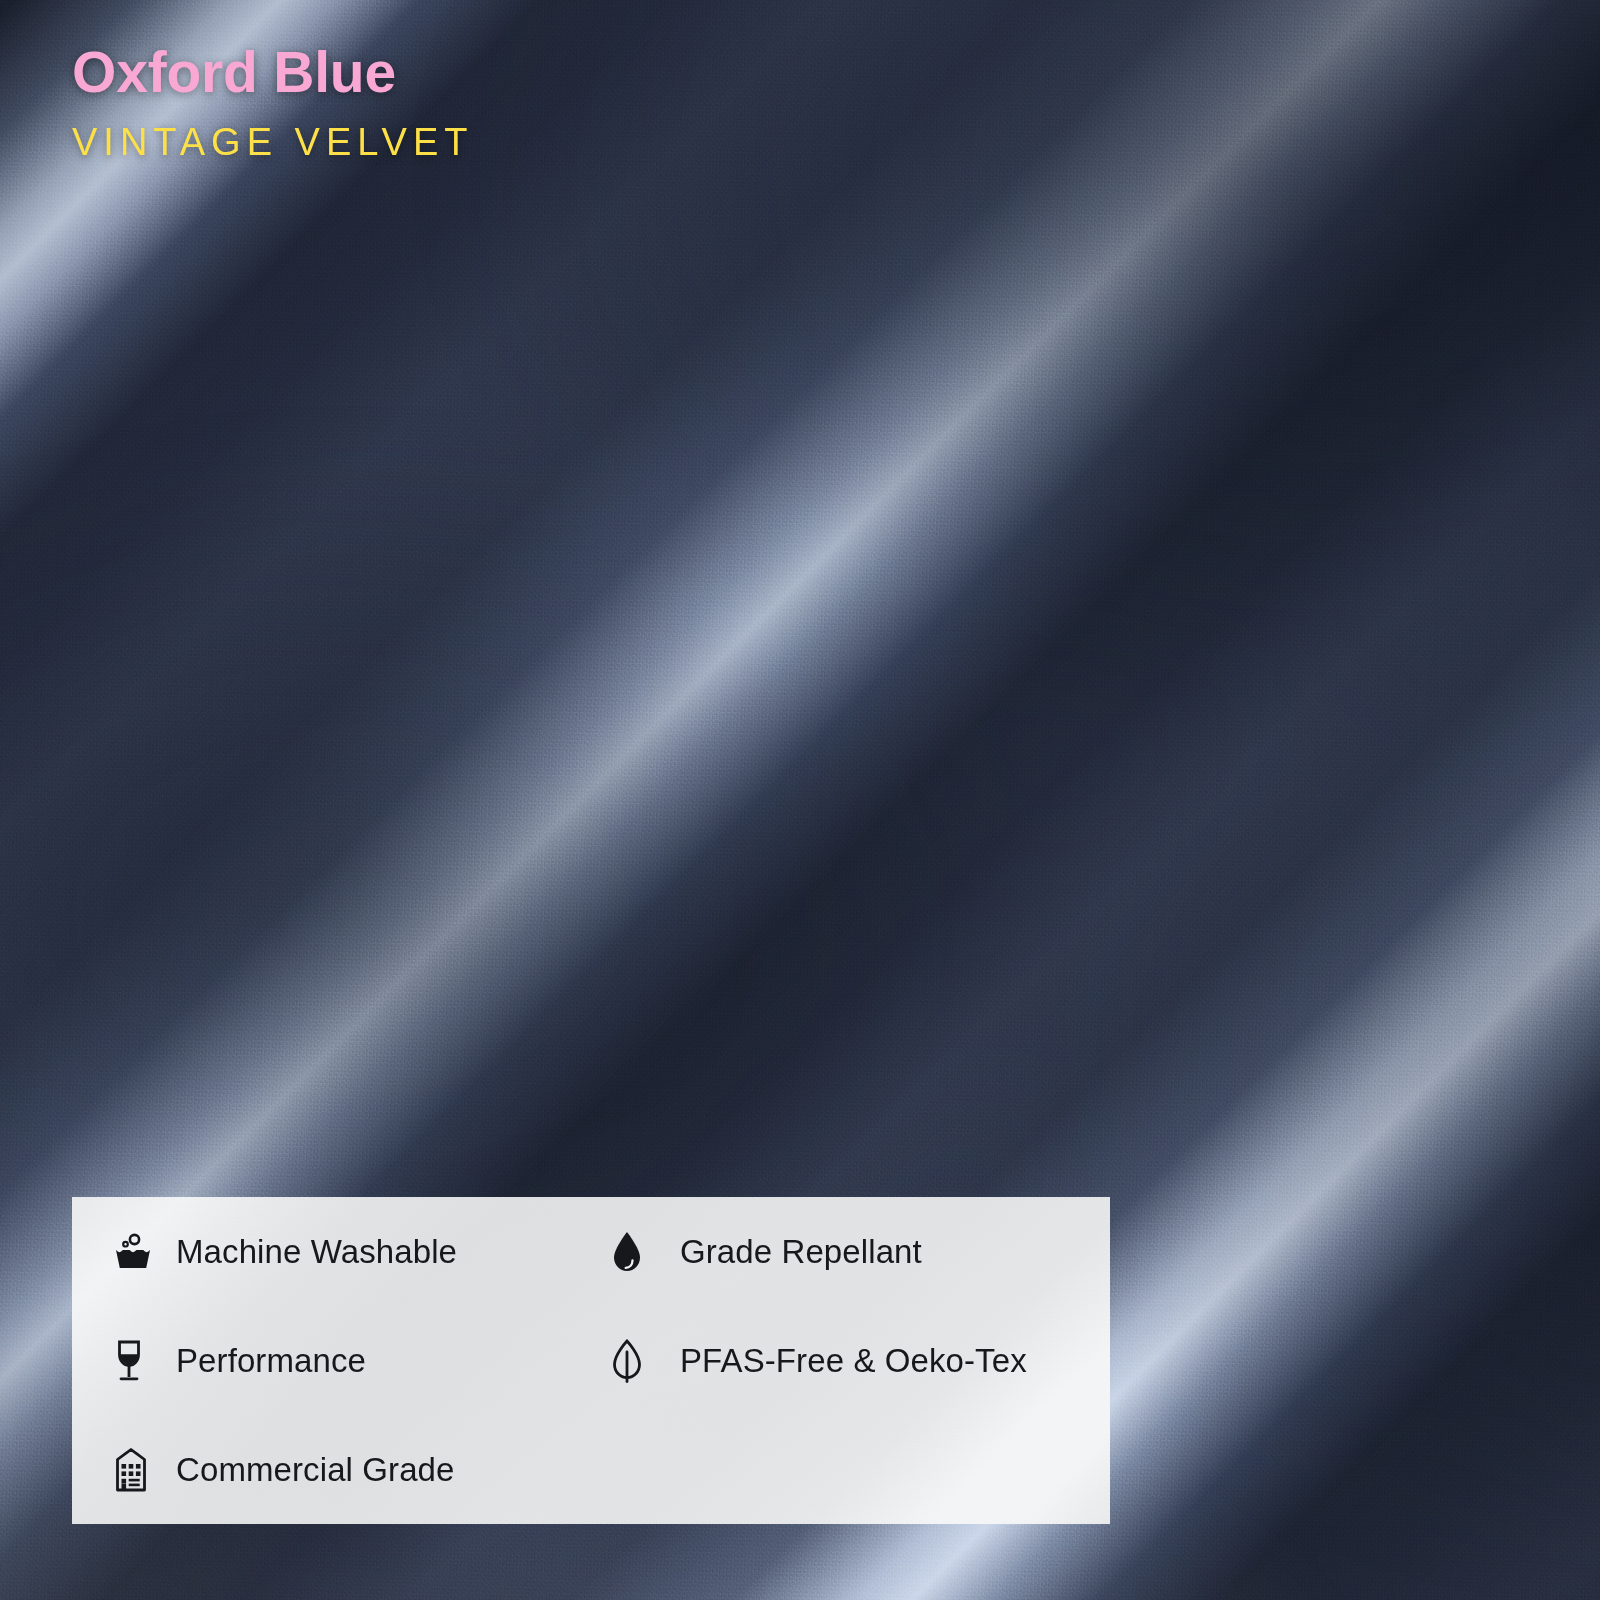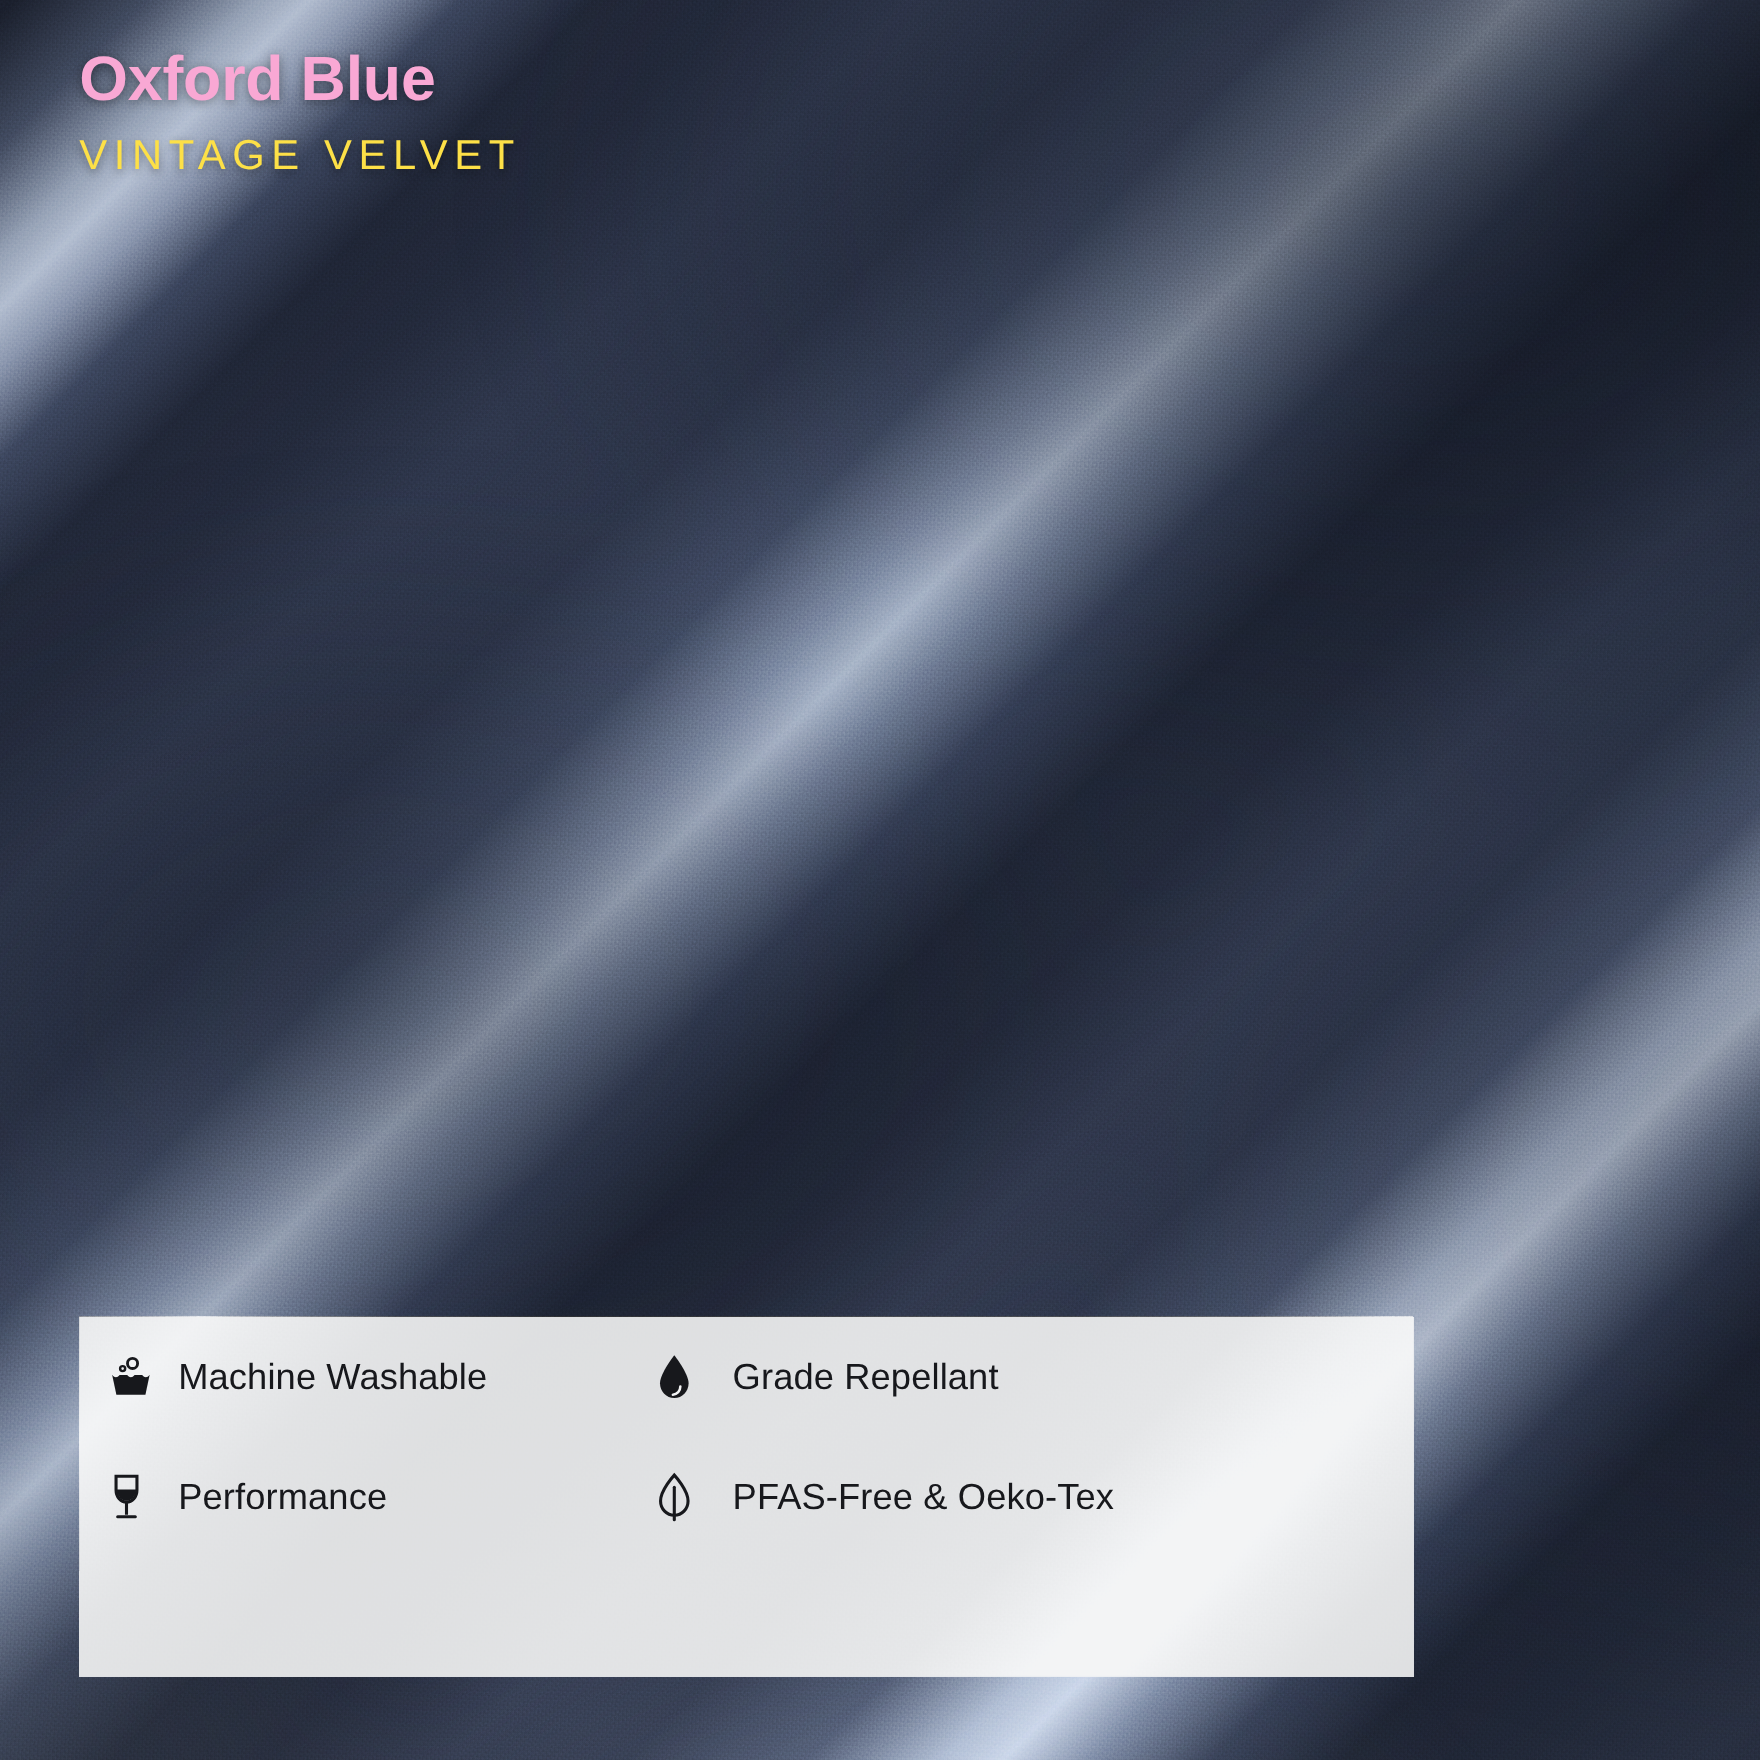--- a/index.html
+++ b/index.html
@@ -112,29 +112,29 @@
     margin-top:22px;
     font-size:38px; font-weight:400; color:#fde047;
     letter-spacing:6.0px; line-height:1.0;
     text-shadow:0 2px 9px rgba(0,0,0,.40);
   }
 
   
   .panel{
     position:absolute;
     left:72px; top:1197px;
-    width:1213px; height:327px;
+    width:1038px; height:327px;
     background:rgba(242,243,244,0.90);
     backdrop-filter:saturate(0.2) brightness(1.35);
     -webkit-backdrop-filter:saturate(0.2) brightness(1.35);
     display:grid;
     grid-template-columns:498px 505px;
     grid-template-rows:repeat(3, 1fr);
     align-content:center;
-    padding-left:26px;
+    padding-left:40px;
     overflow:hidden;
   }
   .feature{
     display:flex; align-items:center;
     gap:0px;
   }
   .feature .ico{
     width:64px; min-width:64px; height:54px;
     display:flex; align-items:center; justify-content:flex-start;
     color:#17181c;
@@ -203,17 +203,35 @@
     <div class="feature c2">
       <span class="ico">
         <svg width="34" height="46" viewBox="0 0 34 46" fill="none">
           <path d="M17 3 C17 3 4.5 16.5 4.5 26.5 C4.5 33.8 10.1 39.5 17 39.5 C23.9 39.5 29.5 33.8 29.5 26.5 C29.5 16.5 17 3 17 3 Z" stroke="#17181c" stroke-width="2.8" fill="none"></path>
           <line x1="17" y1="14" x2="17" y2="43.5" stroke="#17181c" stroke-width="2.8" stroke-linecap="round"></line>
         </svg>
       </span>
       <span class="lbl">PFAS-Free &amp; Oeko-Tex</span>
     </div>
 
+    <div class="feature c1">
+      <span class="ico">
+        <svg width="38" height="46" viewBox="0 0 38 46" fill="none">
+          <path d="M19 2.5 L32.5 12.5 V43 H5.5 V12.5 Z" stroke="#17181c" stroke-width="2.8" fill="none" stroke-linejoin="round"></path>
+          <rect x="9.5" y="17" width="4.6" height="4.6" fill="#17181c"></rect>
+          <rect x="16.7" y="17" width="4.6" height="4.6" fill="#17181c"></rect>
+          <rect x="23.9" y="17" width="4.6" height="4.6" fill="#17181c"></rect>
+          <rect x="9.5" y="24.4" width="4.6" height="4.6" fill="#17181c"></rect>
+          <rect x="16.7" y="24.4" width="4.6" height="4.6" fill="#17181c"></rect>
+          <rect x="23.9" y="24.4" width="4.6" height="4.6" fill="#17181c"></rect>
+          <rect x="9.5" y="31.8" width="4.6" height="4.6" fill="#17181c"></rect>
+          <rect x="16.7" y="31.8" width="11.0" height="2.6" fill="#17181c"></rect>
+          <rect x="16.7" y="36.6" width="11.0" height="2.6" fill="#17181c"></rect>
+          <rect x="9.5" y="36.6" width="4.6" height="6.4" fill="#17181c"></rect>
+        </svg>
+      </span>
+      <span class="lbl">Commercial Grade</span>
+    </div>
 
     <div class="blank"></div>
   </div>
 
 </div>
 
 </body></html>

